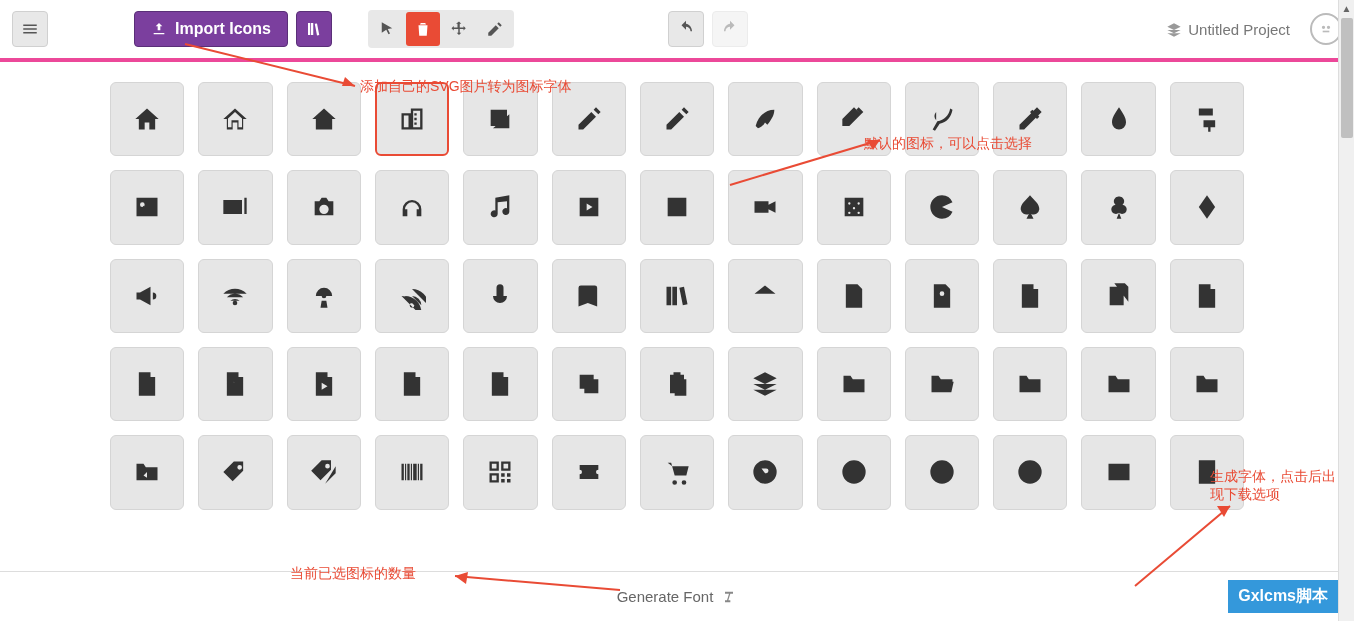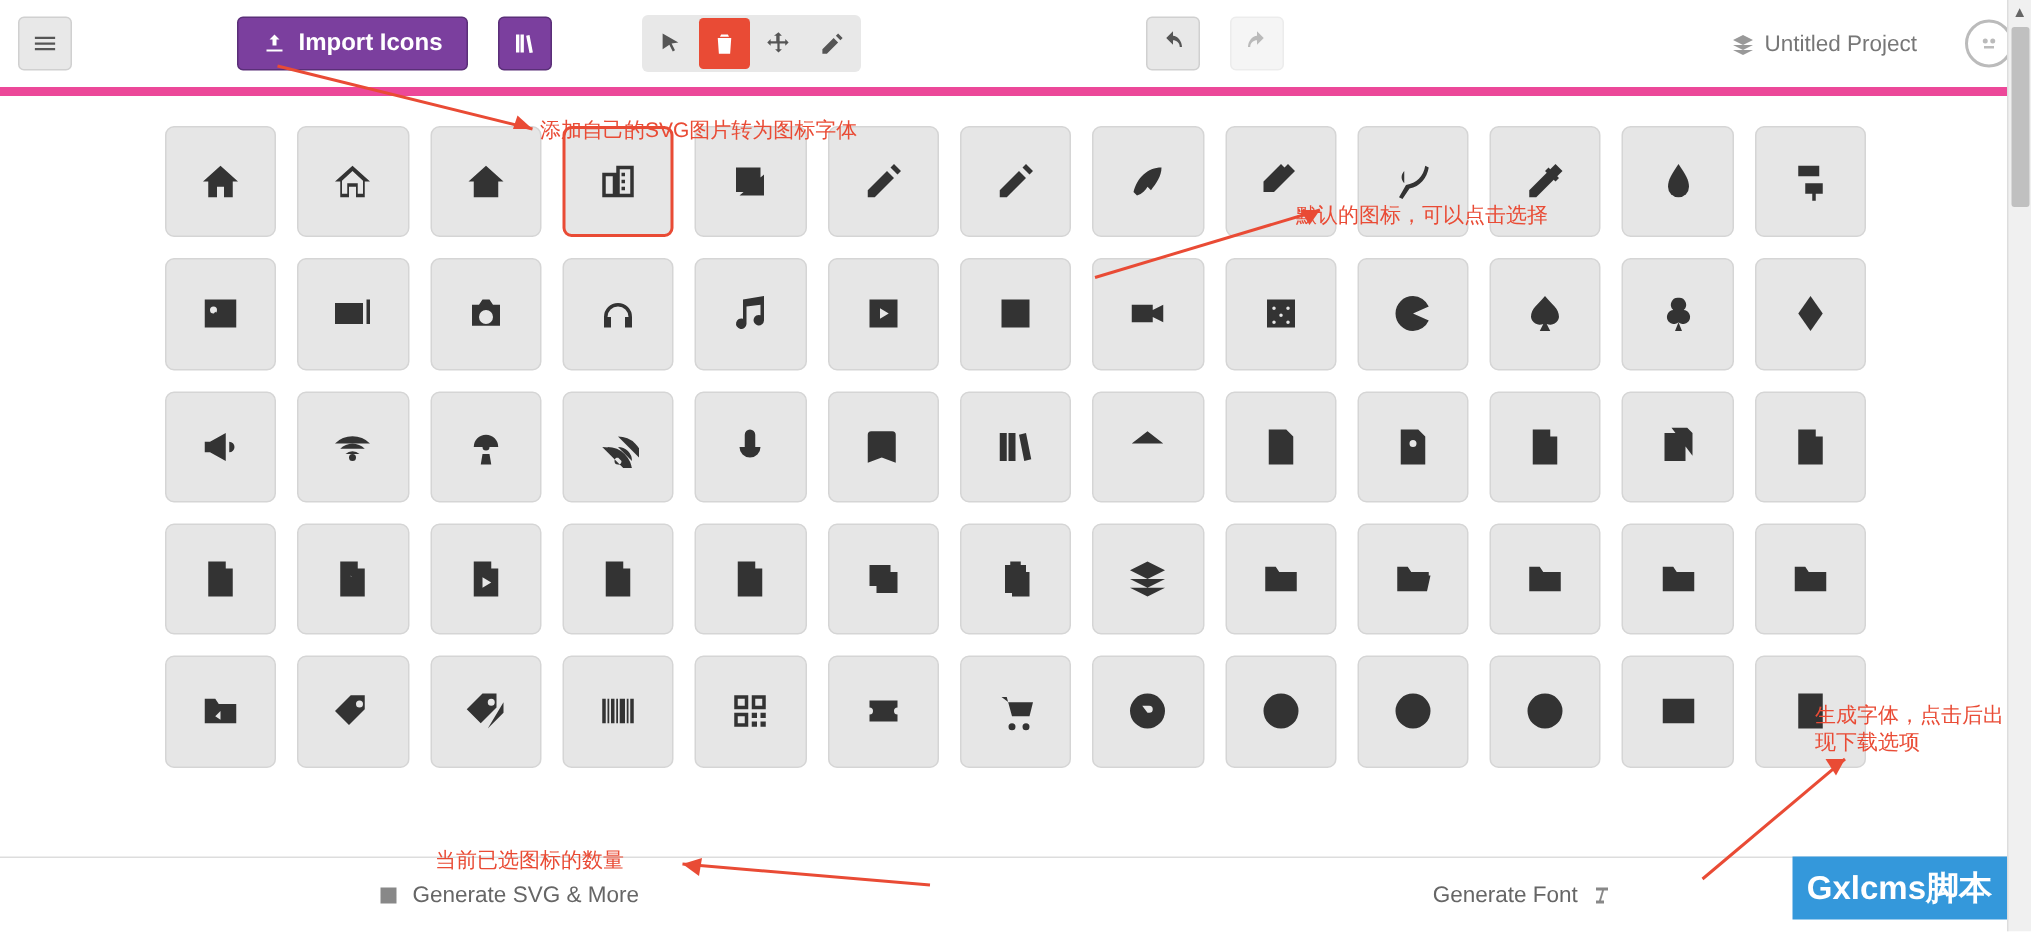--- a/index.html
+++ b/index.html
@@ -1,18 +1,18 @@
 <!DOCTYPE html>
 <html><head>
 <meta charset="utf-8">
 <style>
 * { margin: 0; padding: 0; box-sizing: border-box; }
 body { font-family: -apple-system, BlinkMacSystemFont, "Segoe UI", Arial, sans-serif; background: #fff; width: 1354px; height: 621px; overflow: hidden; position: relative; }
 
-.topbar { display: flex; align-items: center; gap: 20px; padding: 10px 12px; border-bottom: 6px solid #ec4899; }
+.topbar { display: flex; align-items: center; gap: 8px; padding: 10px 12px; border-bottom: 4px solid #ec4899; }
 .icon-btn { background: #e8e8e8; border: 1px solid #d0d0d0; border-radius: 4px; width: 36px; height: 36px; display: flex; align-items: center; justify-content: center; cursor: pointer; color: #555; }
 .icon-btn svg { width: 18px; height: 18px; fill: currentColor; }
 .import-btn { background: #7b3f9e; color: #fff; border: 1px solid #5a2f78; border-radius: 4px; padding: 0 16px; height: 36px; display: flex; align-items: center; gap: 8px; cursor: pointer; font-weight: bold; }
 .import-btn svg { width: 16px; height: 16px; fill: #fff; }
 .purple-btn { background: #7b3f9e; color: #fff; border: 1px solid #5a2f78; }
 .active-tool { background: #e94b35; color: #fff; border-color: #c93a25; }
 .tool-group { display: flex; gap: 2px; background: #e8e8e8; border-radius: 4px; padding: 2px; }
 .tool-group .icon-btn { border: none; background: transparent; width: 34px; height: 34px; }
 .tool-group .icon-btn.active-tool { background: #e94b35; border-radius: 3px; }
 .search-box { display: flex; align-items: center; gap: 6px; background: #fff; border: 1px solid #ccc; border-radius: 4px; padding: 0 10px; height: 36px; flex: 0 0 190px; }
@@ -46,21 +46,21 @@
 .bb-center::before { left: -12px; border-right: 12px solid #ddd; }
 .bb-center::after { right: -12px; border-left: 12px solid #ddd; }
 
 .annotation { position: absolute; color: #e94b35; font-size: 14px; z-index: 10; }
 .arrow { position: absolute; z-index: 9; }
 
 .scrollbar { position: absolute; right: 0; top: 0; bottom: 0; width: 16px; background: #f0f0f0; border-left: 1px solid #ddd; }
 .scroll-thumb { background: #c0c0c0; width: 12px; margin: 2px; border-radius: 2px; height: 120px; }
 .scroll-arrow { height: 16px; display: flex; align-items: center; justify-content: center; font-size: 10px; color: #666; }
 
-.watermark { position: absolute; right: 16px; bottom: 8px; background: #3498db; color: #fff; padding: 6px 10px; font-weight: bold; font-size: 22px; z-index: 20; white-space: nowrap; }
+.watermark { position: absolute; right: 16px; bottom: 8px; background: #3498db; color: #fff; padding: 6px 10px; font-weight: bold; font-size: 16px; z-index: 20; white-space: nowrap; }
 </style>
 </head>
 <body>
 
 <div class="topbar">
   <div class="icon-btn">
       <svg viewBox="0 0 24 24">
         <path d="M3 6h18v2H3zM3 11h18v2H3zM3 16h18v2H3z"></path>
       </svg>
     </div>
@@ -452,26 +452,20 @@
       </div>
       <div class="icon-cell">
         <svg viewBox="0 0 24 24">
           <path d="M5 2h14v20H5zM7 4h10v4H7zM7 10h3v3H7zM11 10h3v3h-3zM15 10h3v3h-3zM7 14h3v3H7zM11 14h3v3h-3zM15 14h3v7h-3zM7 18h7v3H7z"></path>
         </svg>
       </div>
     </div>
 </div>
 
 <div class="bottombar">
-  <div class="bb-section">
-    <svg viewBox="0 0 24 24">
-        <path d="M4 4h16v16H4zM6 16l3-4 2 2 4-5 3 7z"></path>
-      </svg>
-    <span>Generate SVG &amp; More</span>
-  </div>
   <div class="bb-section">
     <span>Generate Font</span>
     <svg viewBox="0 0 24 24">
         <path d="M6 4h12v3h-4l-3 10h3v3H6v-3h3l3-10H6z"></path>
       </svg>
   </div>
 </div>
 
 <div class="annotation" style="top:78px;left:360px">添加自己的SVG图片转为图标字体</div>
 <div class="annotation" style="top:135px;left:864px">默认的图标，可以点击选择</div>

